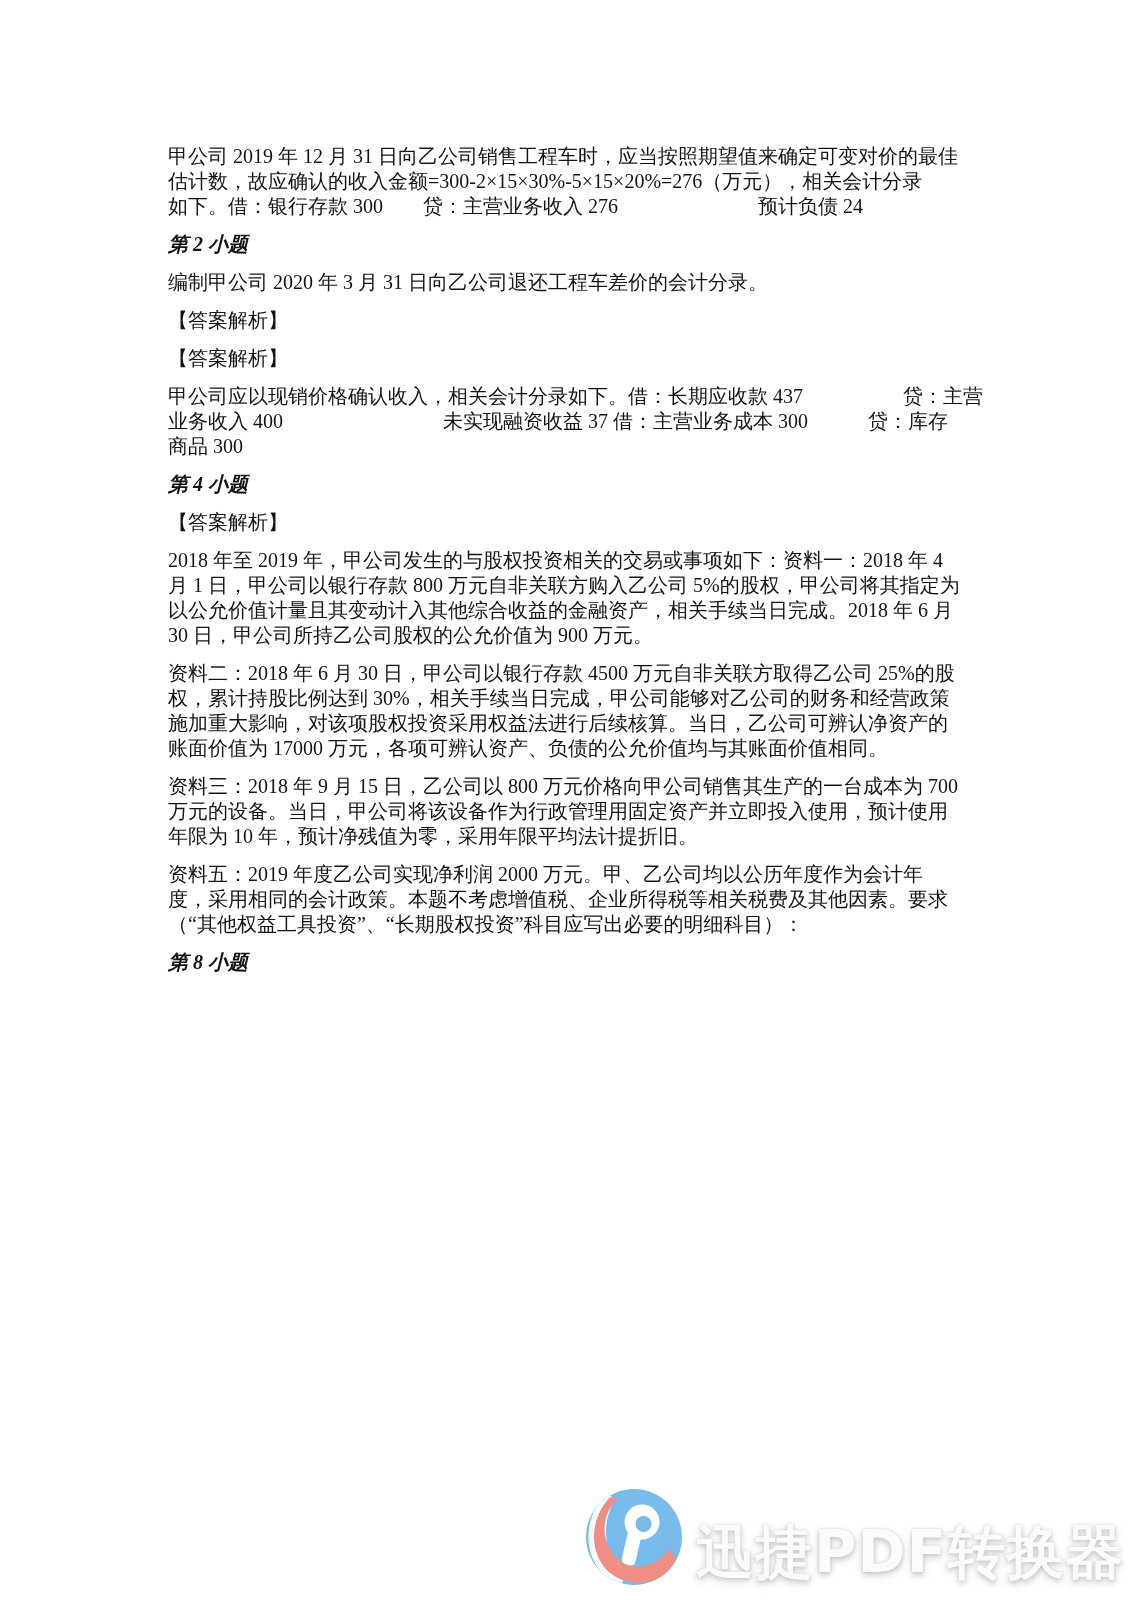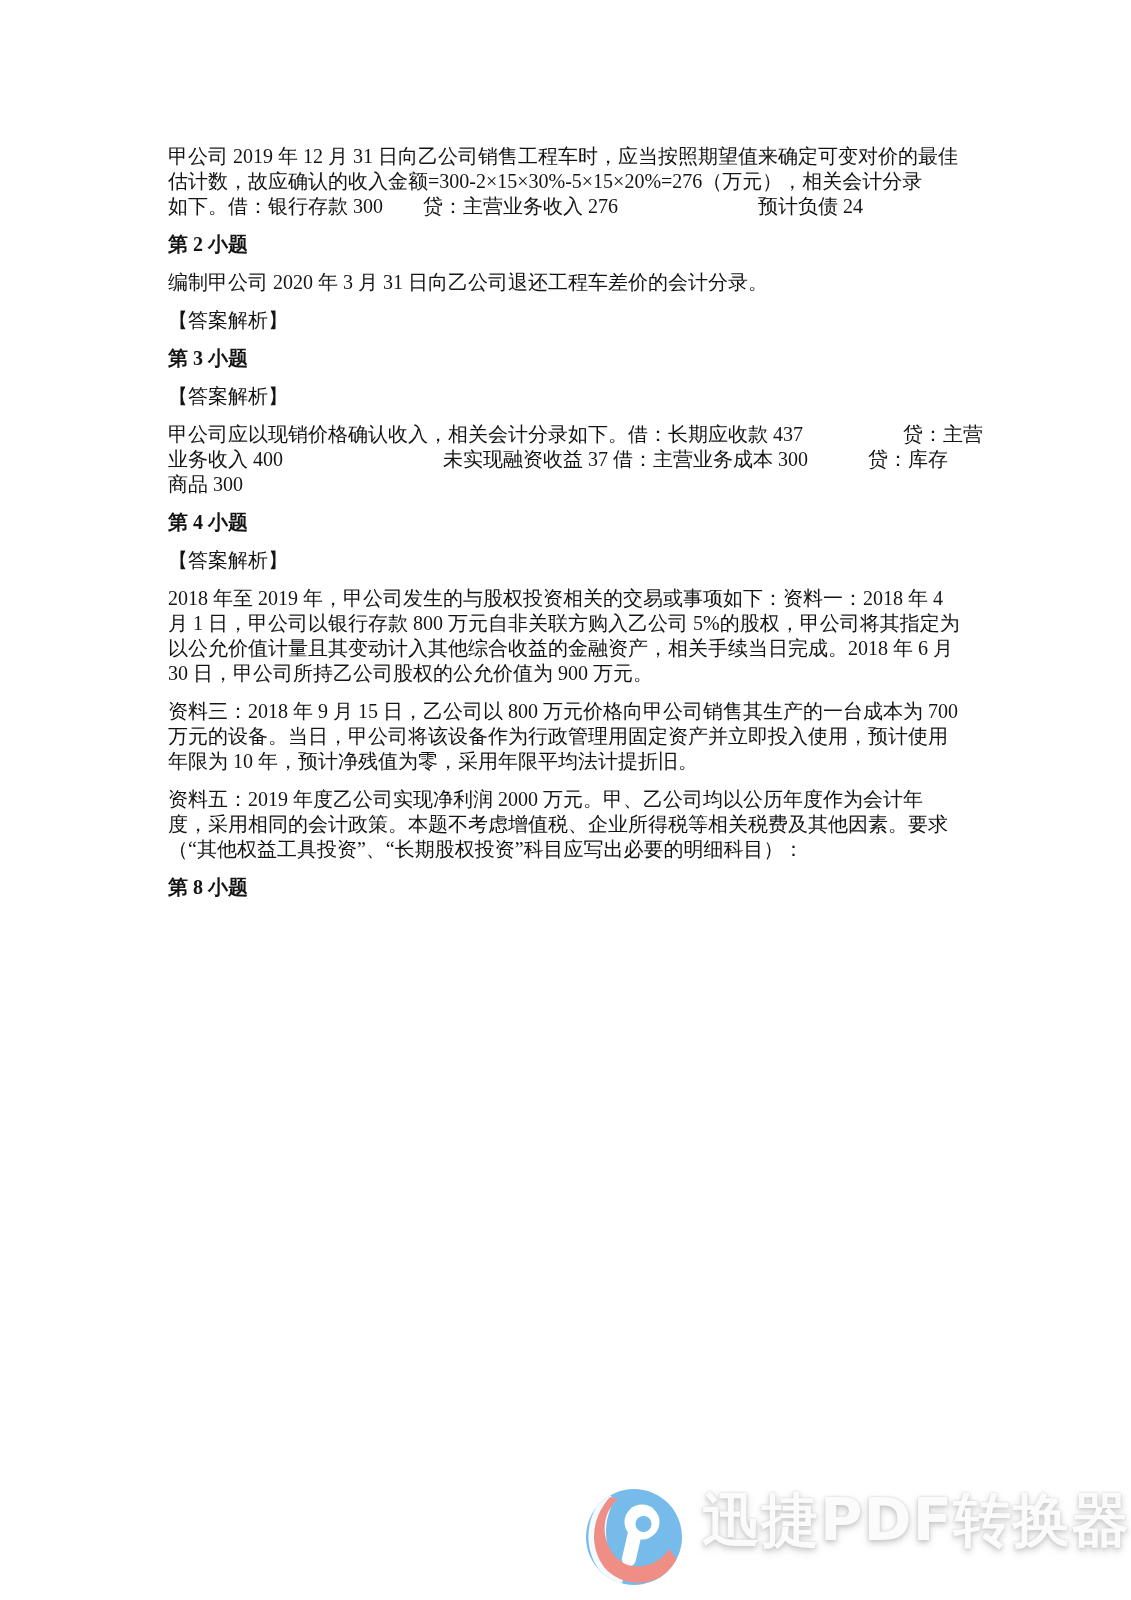--- a/index.html
+++ b/index.html
@@ -16,27 +16,27 @@
     left:168px;top:136px;
     width:836px;
   }
   .para,.heading{
     margin:8px 0 13px 0;
     font-size:20px;
     line-height:25px;
     white-space:pre-wrap;
     word-break:break-all;
   }
-  .heading{font-weight:700;}
+  .heading{font-weight:700;font-style:italic;}
   .watermark{
     position:absolute;
     left:586px;top:1489px;
     display:flex;
-    align-items:flex-start;
-    gap:20px;
+    align-items:flex-end;
+    gap:14px;
   }
   .logo{width:96px;height:96px;flex:0 0 auto;}
   .brand{
     font-family:"DejaVu Sans","Liberation Sans",sans-serif;
     font-weight:700;
     font-size:58px;
     line-height:1.1;
     letter-spacing:1px;
     white-space:nowrap;
     color:#fbfbfb;
@@ -46,31 +46,34 @@
 </head>
 <body>
 
 <div class="doc">
   <p class="para">甲公司 2019 年 12 月 31 日向乙公司销售工程车时，应当按照期望值来确定可变对价的最佳
 估计数，故应确认的收入金额=300-2×15×30%-5×15×20%=276（万元），相关会计分录
 如下。借：银行存款 300　　贷：主营业务收入 276　　　　　　　预计负债 24</p>
   <p class="heading">第 2 小题</p>
   <p class="para">编制甲公司 2020 年 3 月 31 日向乙公司退还工程车差价的会计分录。</p>
   <p class="para">【答案解析】</p>
-  <p class="heading">第 3 小题</p>
   <p class="para">【答案解析】</p>
   <p class="para">甲公司应以现销价格确认收入，相关会计分录如下。借：长期应收款 437　　　　　贷：主营
 业务收入 400　　　　　　　　未实现融资收益 37 借：主营业务成本 300　　　贷：库存
 商品 300</p>
   <p class="heading">第 4 小题</p>
   <p class="para">【答案解析】</p>
   <p class="para">2018 年至 2019 年，甲公司发生的与股权投资相关的交易或事项如下：资料一：2018 年 4
 月 1 日，甲公司以银行存款 800 万元自非关联方购入乙公司 5%的股权，甲公司将其指定为
 以公允价值计量且其变动计入其他综合收益的金融资产，相关手续当日完成。2018 年 6 月
 30 日，甲公司所持乙公司股权的公允价值为 900 万元。</p>
+  <p class="para">资料二：2018 年 6 月 30 日，甲公司以银行存款 4500 万元自非关联方取得乙公司 25%的股
+权，累计持股比例达到 30%，相关手续当日完成，甲公司能够对乙公司的财务和经营政策
+施加重大影响，对该项股权投资采用权益法进行后续核算。当日，乙公司可辨认净资产的
+账面价值为 17000 万元，各项可辨认资产、负债的公允价值均与其账面价值相同。</p>
   <p class="para">资料三：2018 年 9 月 15 日，乙公司以 800 万元价格向甲公司销售其生产的一台成本为 700
 万元的设备。当日，甲公司将该设备作为行政管理用固定资产并立即投入使用，预计使用
 年限为 10 年，预计净残值为零，采用年限平均法计提折旧。</p>
   <p class="para">资料五：2019 年度乙公司实现净利润 2000 万元。甲、乙公司均以公历年度作为会计年
 度，采用相同的会计政策。本题不考虑增值税、企业所得税等相关税费及其他因素。要求
 （“其他权益工具投资”、“长期股权投资”科目应写出必要的明细科目）：</p>
   <p class="heading">第 8 小题</p>
 </div>
 
 <div class="watermark">

